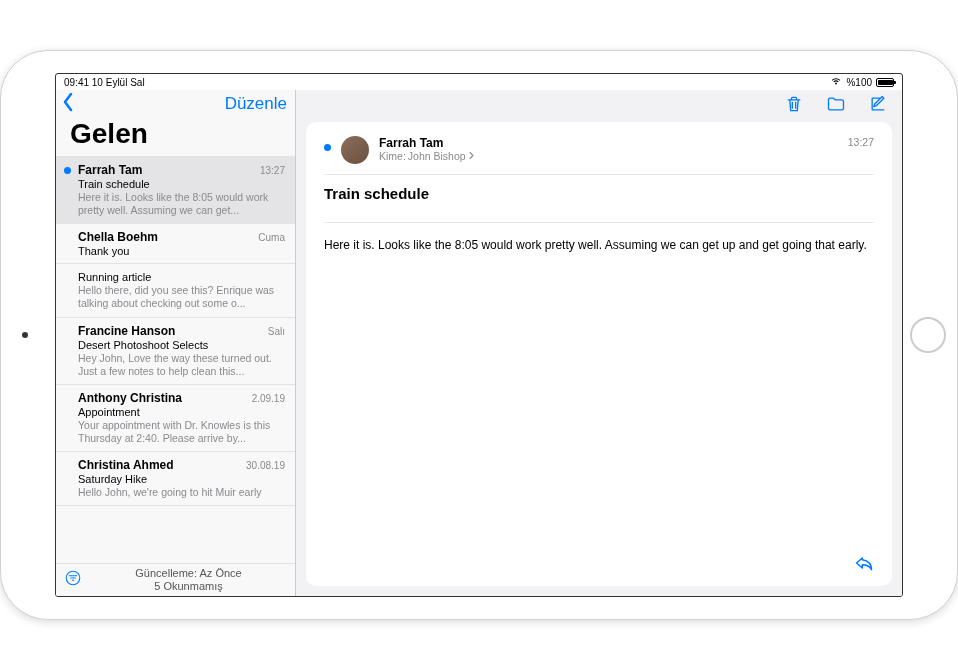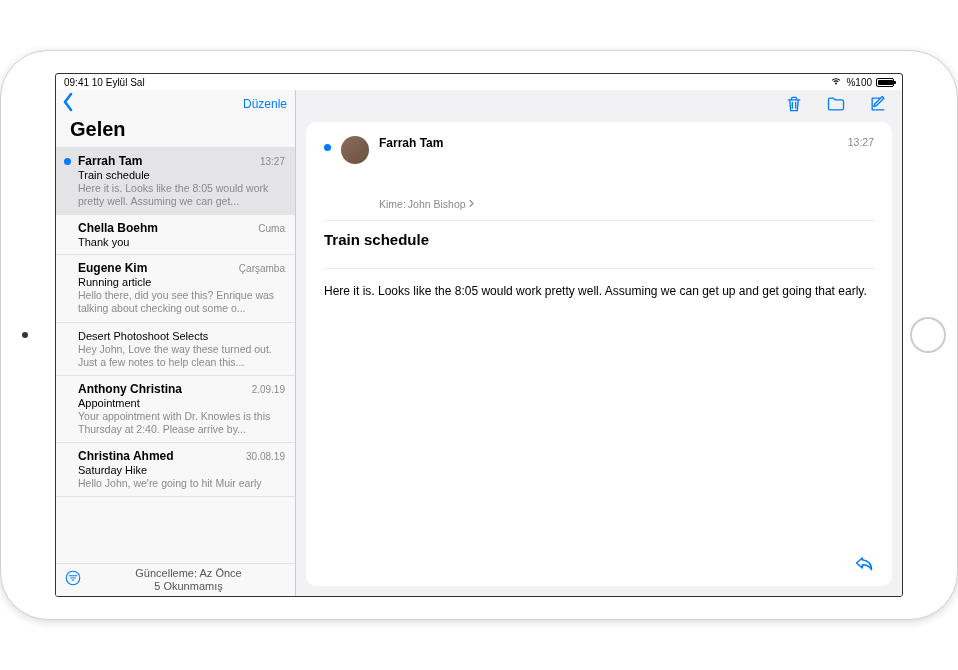--- a/index.html
+++ b/index.html
@@ -98,23 +98,23 @@
       flex-direction: column;
       background: #f8f8f8;
     }
     .sidebar-header {
       display: flex;
       justify-content: space-between;
       align-items: center;
       padding: 2px 8px 0 4px;
     }
     .chevron-back svg { width: 16px; height: 20px; }
-    .edit-btn { color: #007aff; font-size: 12px; }
+    .edit-btn { color: #007aff; font-size: 17px; }
     .inbox-title {
-      font-size: 20px;
+      font-size: 28px;
       font-weight: 700;
       padding: 2px 14px 6px;
       color: #000;
     }
     .mail-list {
       flex: 1;
       overflow-y: hidden;
     }
     .mail-item {
       padding: 6px 10px 6px 22px;
@@ -200,21 +200,21 @@
     }
     .avatar {
       width: 28px;
       height: 28px;
       border-radius: 50%;
       background: linear-gradient(135deg, #8b6f5c, #6b4f3f);
       flex-shrink: 0;
     }
     .msg-meta { flex: 1; }
     .msg-sender { font-weight: 600; font-size: 12px; color: #000; }
-    .msg-to { font-size: 10.5px; color: #8a8a8e; display: flex; align-items: center; gap: 2px; margin-top: 48px; }
+    .msg-to { font-size: 10.5px; color: #8a8a8e; display: flex; align-items: center; gap: 2px; }
     .msg-to-label { color: #8a8a8e; }
     .msg-to-name { color: #8a8a8e; }
     .chevron-small svg { width: 7px; height: 9px; }
     .msg-time { font-size: 10.5px; color: #8a8a8e; }
     .msg-subject {
       font-size: 15px;
       font-weight: 700;
       color: #000;
       padding: 8px 0 10px 0;
       border-bottom: 1px solid #e8e8e8;
@@ -292,28 +292,28 @@
               <div class="preview">Here it is. Looks like the 8:05 would work pretty well. Assuming we can get...</div>
             </div>
             <div class="mail-item">
               <div class="mail-item-header">
                 <span class="sender">Chella Boehm</span>
                 <span class="time">Cuma</span>
               </div>
               <div class="subject">Thank you</div>
             </div>
             <div class="mail-item">
-              <div class="mail-item-header">
-                <span class="sender">Eugene Kim</span>
-                <span class="time">Çarşamba</span>
-              </div>
               <div class="subject">Running article</div>
               <div class="preview">Hello there, did you see this? Enrique was talking about checking out some o...</div>
             </div>
             <div class="mail-item">
+              <div class="mail-item-header">
+                <span class="sender">Francine Hanson</span>
+                <span class="time">Salı</span>
+              </div>
               <div class="subject">Desert Photoshoot Selects</div>
               <div class="preview">Hey John, Love the way these turned out. Just a few notes to help clean this...</div>
             </div>
             <div class="mail-item">
               <div class="mail-item-header">
                 <span class="sender">Anthony Christina</span>
                 <span class="time">2.09.19</span>
               </div>
               <div class="subject">Appointment</div>
               <div class="preview">Your appointment with Dr. Knowles is this Thursday at 2:40. Please arrive by...</div>

